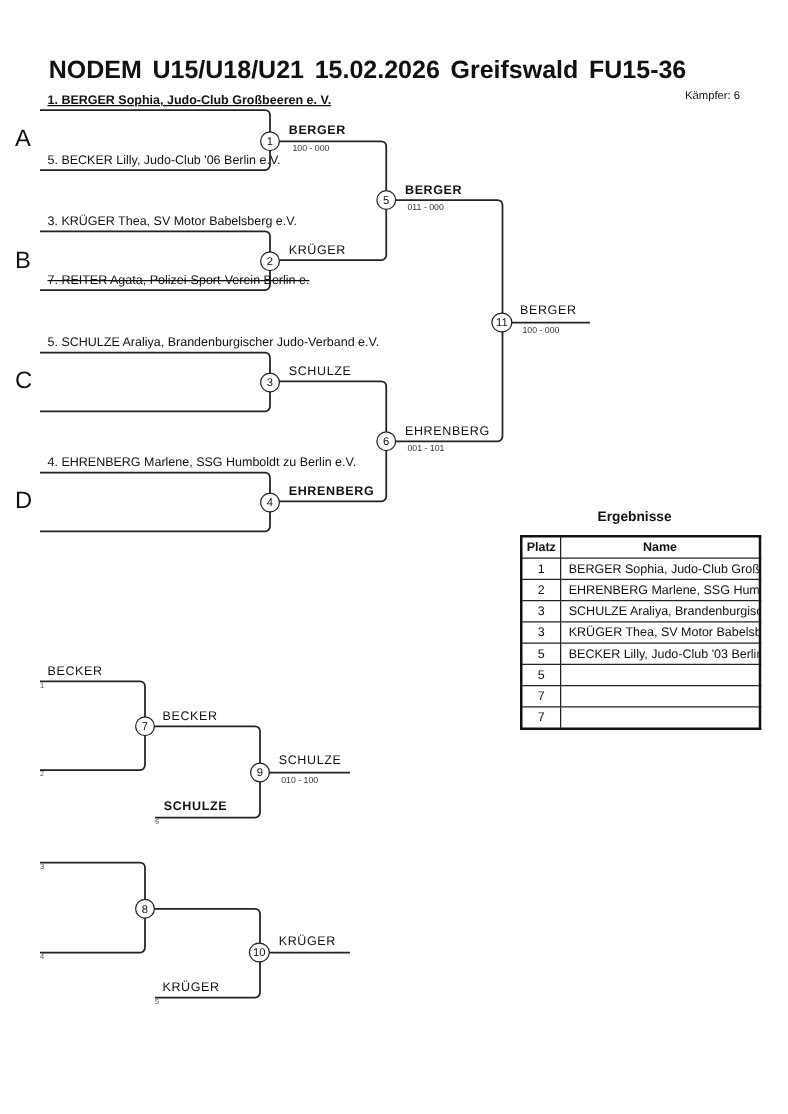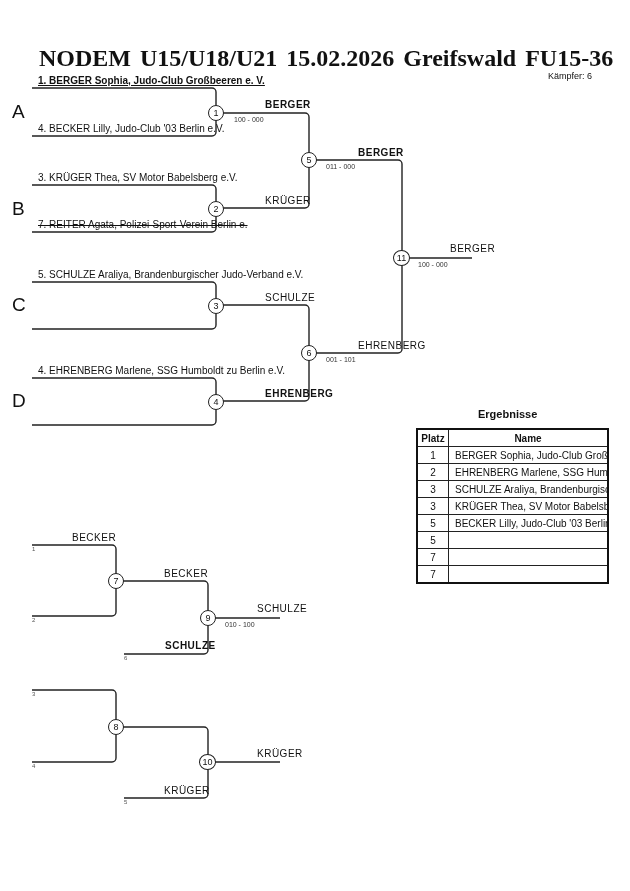--- a/index.html
+++ b/index.html
@@ -1,25 +1,25 @@
 <!DOCTYPE html>
 <html><head>
   <meta charset="utf-8">
   <style>
     html, body { margin:0; padding:0; background:#fff; }
     body { width:630px; height:891px; position:relative; overflow:hidden;
            font-family:"Liberation Sans", sans-serif; color:#111; }
     .abs { position:absolute; white-space:nowrap; }
-    .title { left:39px; top:45px; font-size:24px; font-weight:bold; letter-spacing:0px; word-spacing:3px;font-family:Liberation Serif, serif; }
+    .title { left:39px; top:45px; font-size:20px; font-weight:bold; letter-spacing:0px; word-spacing:3px; }
     .kaempfer { left:548px; top:71px; font-size:9px; }
     .pool { font-size:19px; }
     .entry { font-size:10px; }
     .entry.bold { font-weight:bold; }
     .entry.strike { text-decoration:line-through; }
-    .winner { font-size:10px; letter-spacing:0.5px;margin-left:34px; }
+    .winner { font-size:10px; letter-spacing:0.5px; }
     .winner.bold { font-weight:bold; }
     .score { font-size:7px; color:#333; }
     .idx { font-size:6px; color:#555; }
     .circle { position:absolute; width:14px; height:14px; border:1.2px solid #222; border-radius:50%;
               background:#fff; font-size:9px; line-height:14px; text-align:center; box-sizing:content-box; }
     .circle.wide { width:15px; }
     svg.lines { position:absolute; left:0; top:0; }
     .res-title { left:478px; top:408px; font-size:11px; font-weight:bold; }
     table.res { position:absolute; left:416px; top:428px; border-collapse:collapse; font-size:10px; }
     table.res th, table.res td { border:1px solid #222; height:16px; padding:0; }
@@ -60,21 +60,21 @@
 
 <div class="abs title">NODEM U15/U18/U21  15.02.2026  Greifswald   FU15-36</div>
 <div class="abs kaempfer">Kämpfer: 6</div>
 
 <div class="abs pool" style="left:12px;top:101px;">A</div>
 <div class="abs pool" style="left:12px;top:198px;">B</div>
 <div class="abs pool" style="left:12px;top:294px;">C</div>
 <div class="abs pool" style="left:12px;top:390px;">D</div>
 
 <div class="abs entry bold" style="left:38px;top:75px;text-decoration:underline;">1. BERGER Sophia, Judo-Club Großbeeren e. V.</div>
-<div class="abs entry" style="left:38px;top:123px;">4. BECKER Lilly, Judo-Club '03 Berlin e.V.</div>
+<div class="abs entry" style="left:38px;top:123px;">5. BECKER Lilly, Judo-Club '06 Berlin e.V.</div>
 <div class="abs entry" style="left:38px;top:172px;">3. KRÜGER Thea, SV Motor Babelsberg e.V.</div>
 <div class="abs entry strike" style="left:38px;top:219px;">7. REITER Agata, Polizei-Sport-Verein Berlin e.</div>
 <div class="abs entry" style="left:38px;top:269px;">5. SCHULZE Araliya, Brandenburgischer Judo-Verband e.V.</div>
 <div class="abs entry" style="left:38px;top:365px;">4. EHRENBERG Marlene, SSG Humboldt zu Berlin e.V.</div>
 
 <div class="circle" style="left:208px;top:105px;">1</div>
 <div class="circle" style="left:208px;top:201px;">2</div>
 <div class="circle" style="left:208px;top:298px;">3</div>
 <div class="circle" style="left:208px;top:394px;">4</div>
 <div class="circle" style="left:301px;top:152px;">5</div>

